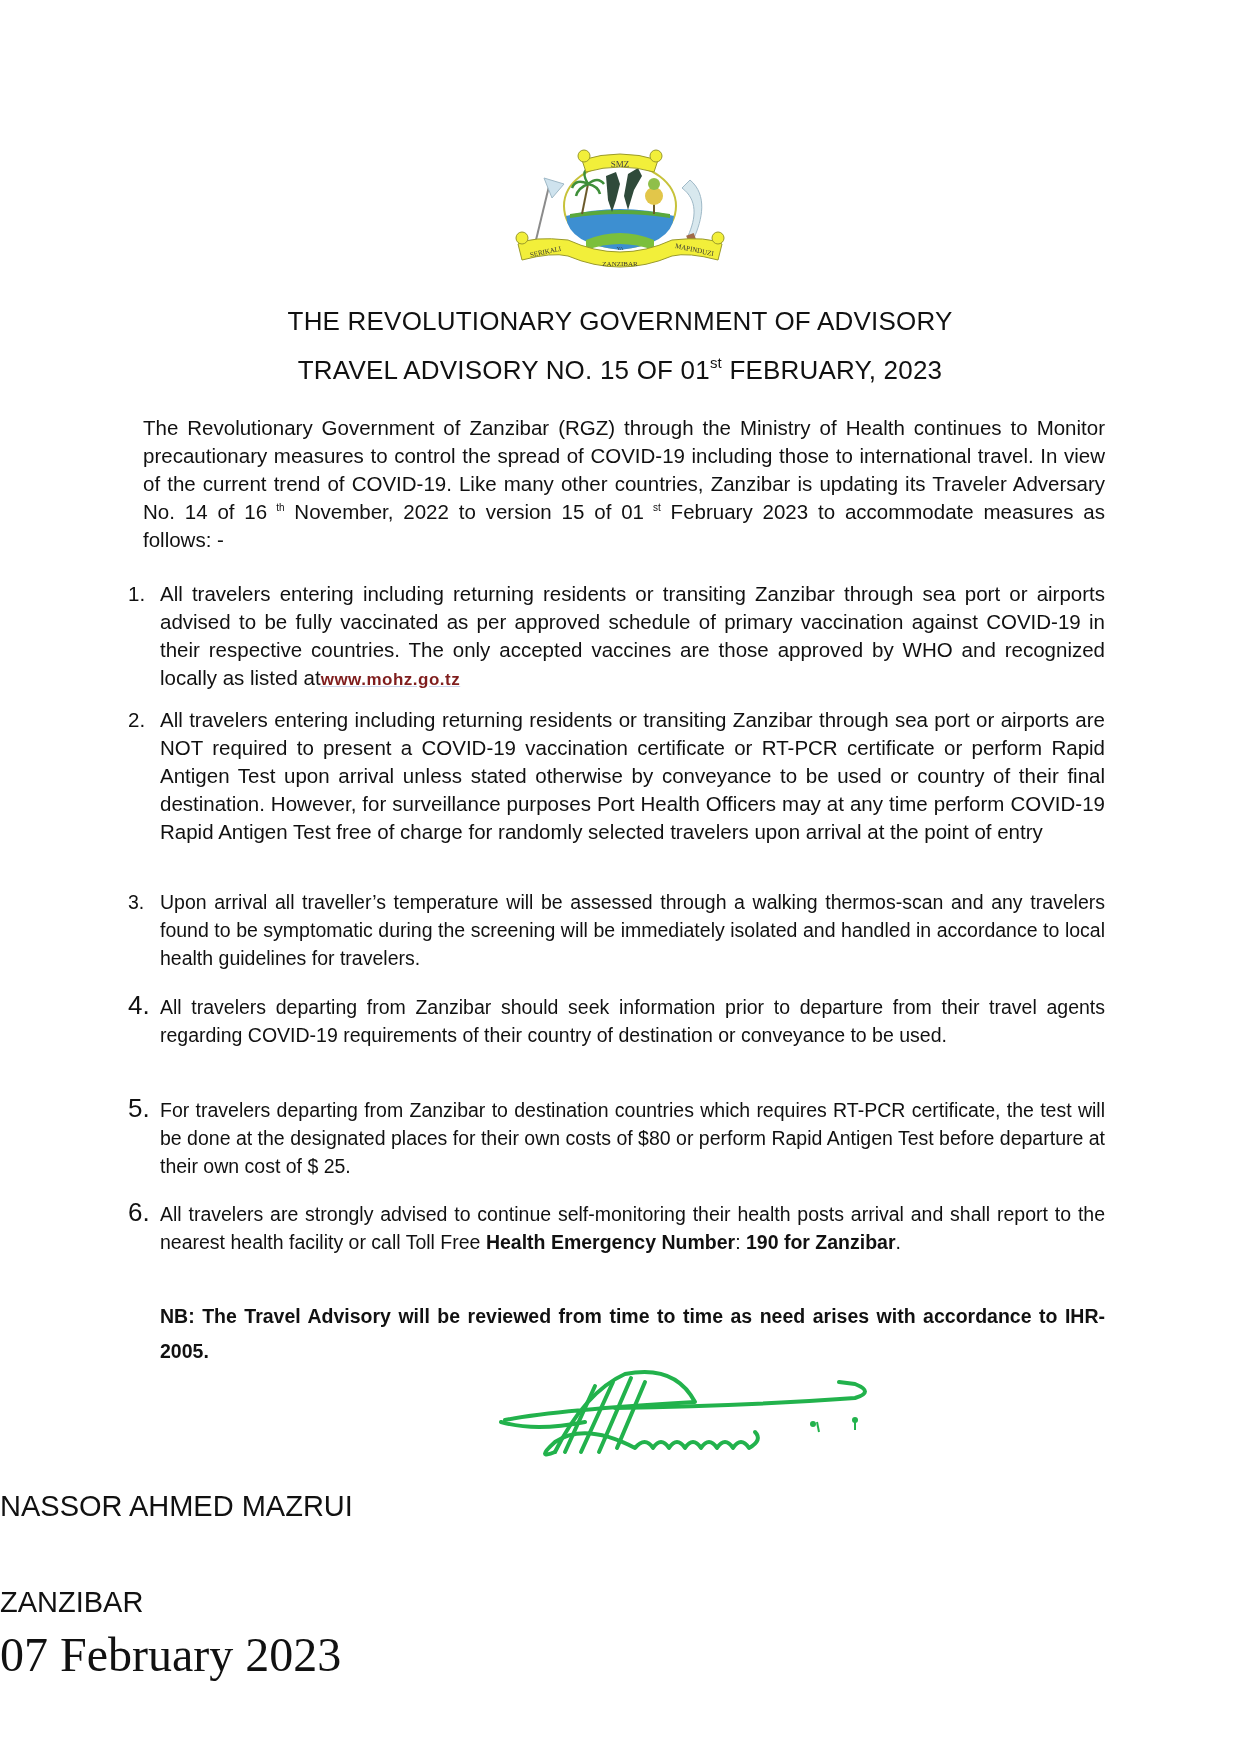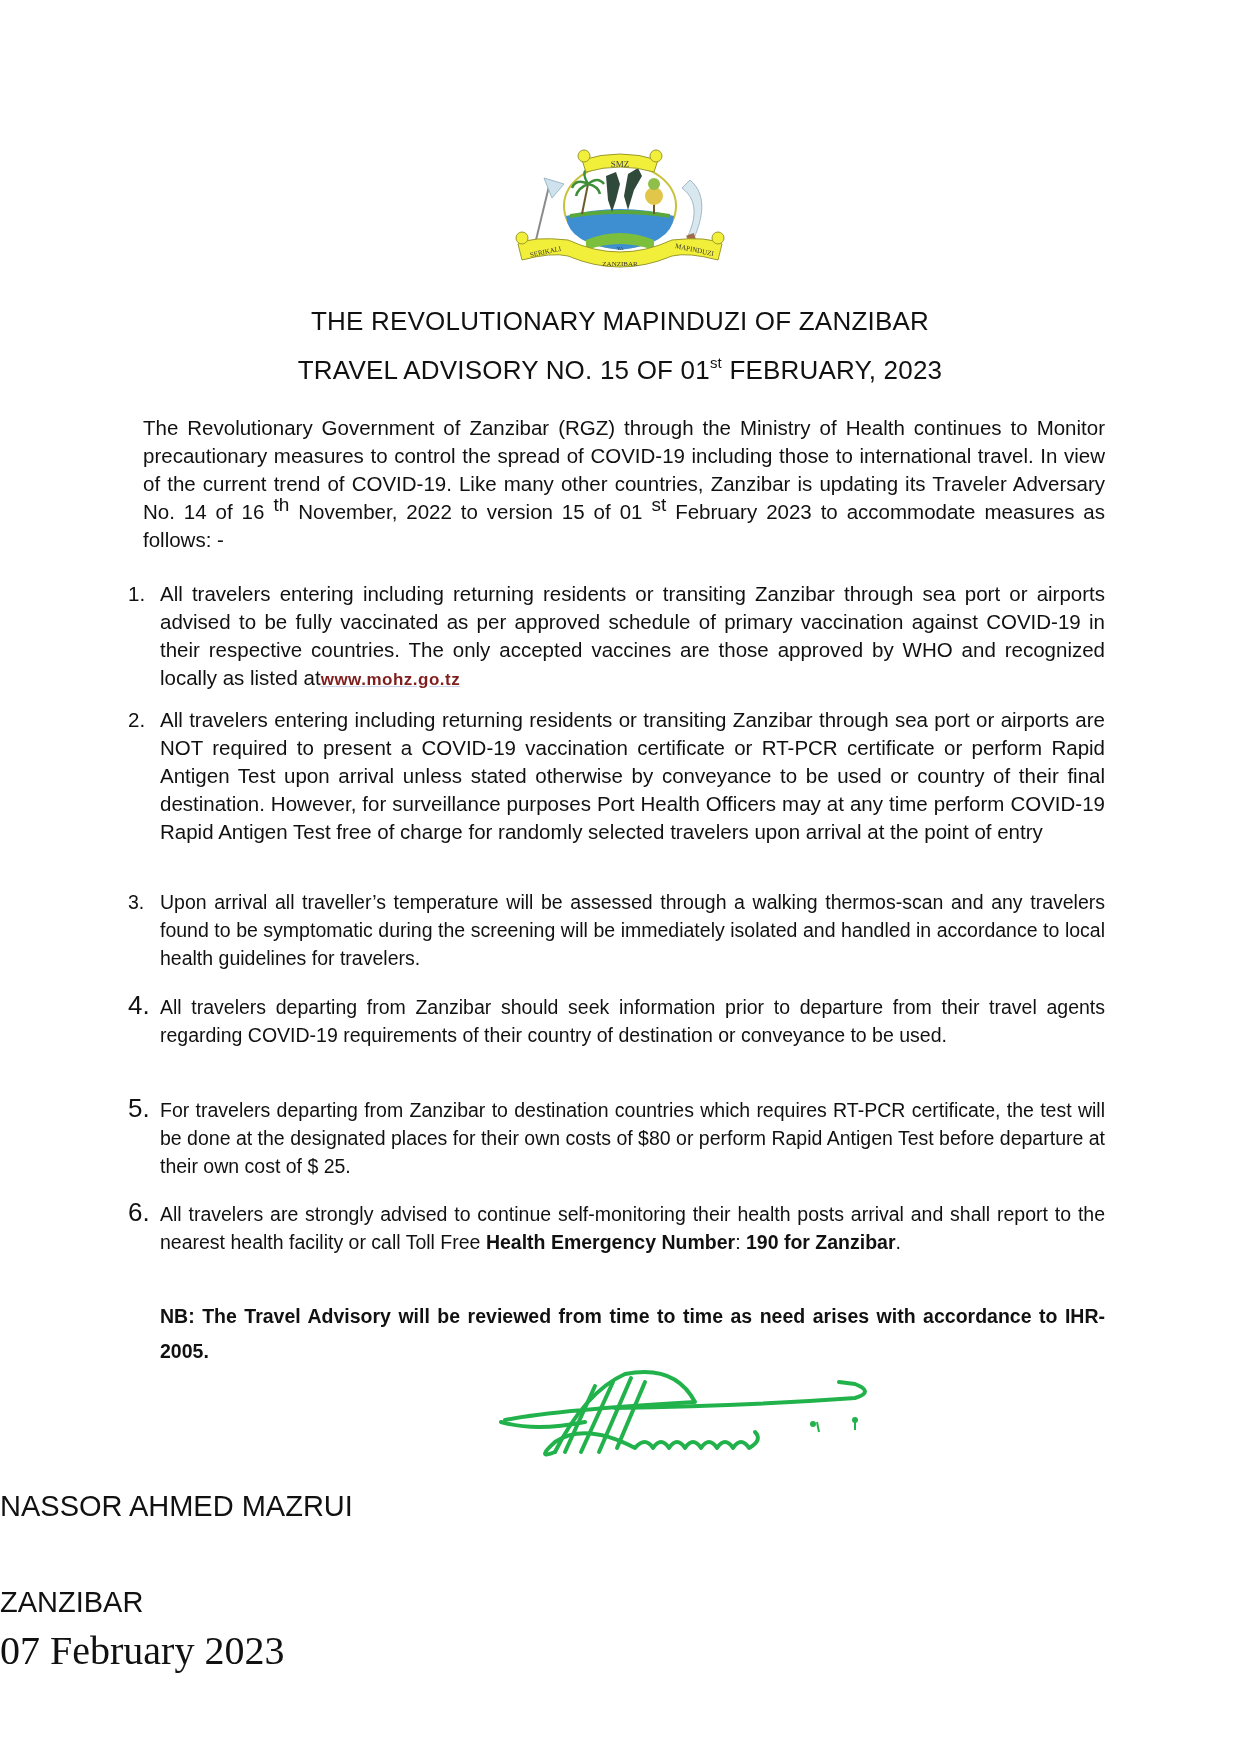--- a/index.html
+++ b/index.html
@@ -10,21 +10,21 @@
   .emblem { position: absolute; left: 512px; top: 140px; width: 216px; height: 134px; }
 
   .title { position: absolute; left: 0; width: 1240px; text-align: center;
            font-size: 26px; letter-spacing: 0.2px; color: #111; }
   .title sup { font-size: 15px; vertical-align: 11px; line-height: 0; }
   #t1 { top: 306px; }
   #t2 { top: 355px; }
 
   .para { position: absolute; font-size: 20.5px; line-height: 28px; text-align: justify;
           text-align-last: left; }
-  .para sup { font-size: 19px; vertical-align: 8px; line-height: 0; margin-left: 9px; }
+  .para sup { font-size: 10px; vertical-align: 8px; line-height: 0; margin-left: 9px; }
   #intro { left: 143px; width: 962px; top: 414px; }
 
   .item { position: absolute; left: 128px; width: 977px; font-size: 20.5px; line-height: 28px; }
   .item .num { position: absolute; left: 0; top: 0; }
   .item .num.big { font-size: 26px; top: -2px; }
   .item .txt { display: block; text-indent: 0; padding-left: 32px; text-align: justify; }
   .item .link { color: #7f1d1d; font-weight: bold; letter-spacing: 0.5px; font-size: 17px;
                 text-decoration: underline; text-decoration-color: #c8d3ea; }
   .item b { font-weight: bold; }
 
@@ -37,21 +37,21 @@
 
   #nb { position: absolute; left: 160px; width: 945px; top: 1299px; font-size: 19.5px;
         line-height: 35px; font-weight: bold; text-align: justify; }
 
   .signature { position: absolute; left: 495px; top: 1352px; width: 395px; height: 120px; }
 
   .sig-line { position: absolute; left: 0; width: 1240px; text-align: left; font-size: 29px; color: #111; }
   #s1 { top: 1490px; }
   #s2 { top: 1538px; }
   #s3 { top: 1586px; }
-  #s4 { top: 1627px; font-family: "Liberation Serif", "DejaVu Serif", serif; font-size: 40px; }
+  #s4 { top: 1627px; font-family: "Liberation Serif", "DejaVu Serif", serif; font-size: 48px; }
 </style>
 </head>
 <body>
 
 <div class="page">
 
   <svg class="emblem" viewBox="0 0 216 134">
 
     <line x1="24" y1="100" x2="38" y2="42" stroke="#8b8b8b" stroke-width="2"></line>
     <path d="M32 38 L52 44 L40 58 Z" fill="#cfe3ee" stroke="#9fb9c7" stroke-width="1"></path>
@@ -82,21 +82,21 @@
 
     <path d="M6 104 Q20 96 56 100 Q108 124 160 100 Q196 96 210 104 L206 120 Q176 112 160 116 Q108 138 56 116 Q40 112 10 120 Z" fill="#f2ef3a" stroke="#9a9a2a" stroke-width="1"></path>
     <circle cx="10" cy="98" r="6" fill="#f2ef3a" stroke="#9a9a2a" stroke-width="1"></circle>
     <circle cx="206" cy="98" r="6" fill="#f2ef3a" stroke="#9a9a2a" stroke-width="1"></circle>
     <text x="34" y="114" text-anchor="middle" font-size="7" font-family="Liberation Serif, serif" fill="#333" transform="rotate(-12 34 114)">SERIKALI</text>
     <text x="108" y="110" text-anchor="middle" font-size="5" font-family="Liberation Serif, serif" fill="#333">YA</text>
     <text x="108" y="126" text-anchor="middle" font-size="7" font-family="Liberation Serif, serif" fill="#333">ZANZIBAR</text>
     <text x="182" y="112" text-anchor="middle" font-size="7" font-family="Liberation Serif, serif" fill="#333" transform="rotate(12 182 112)">MAPINDUZI</text>
   </svg>
 
-  <div class="title" id="t1">THE REVOLUTIONARY MAPINDUZI OF ZANZIBAR</div>
+  <div class="title" id="t1">THE REVOLUTIONARY GOVERNMENT OF ADVISORY</div>
   <div class="title" id="t2"><span>TRAVEL ADVISORY NO. 15 OF 01</span><sup>st</sup><span> FEBRUARY, 2023</span></div>
 
   <div class="para" id="intro"><span>The Revolutionary Government of Zanzibar (RGZ) through the Ministry of Health continues to Monitor precautionary measures to control the spread of COVID-19 including those to international travel. In view of the current trend of COVID-19. Like many other countries, Zanzibar is updating its Traveler Adversary No. 14 of 16</span><sup>th</sup><span> November, 2022 to version 15 of 01</span><sup>st</sup><span> February 2023 to accommodate measures as follows: -</span></div>
 
   <div class="item" id="i1">
     <span class="num">1.</span>
     <span class="txt"><span>All travelers entering including returning residents or transiting Zanzibar through sea port or airports advised to be fully vaccinated as per approved schedule of primary vaccination against COVID-19 in their respective countries. The only accepted vaccines are those approved by WHO and recognized locally as listed at</span><a class="link">www.mohz.go.tz</a></span>
   </div>
 
   <div class="item" id="i2">

